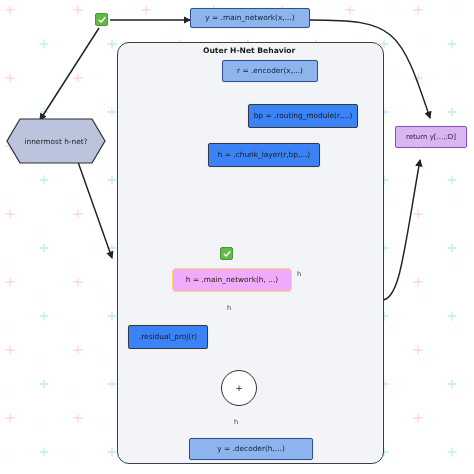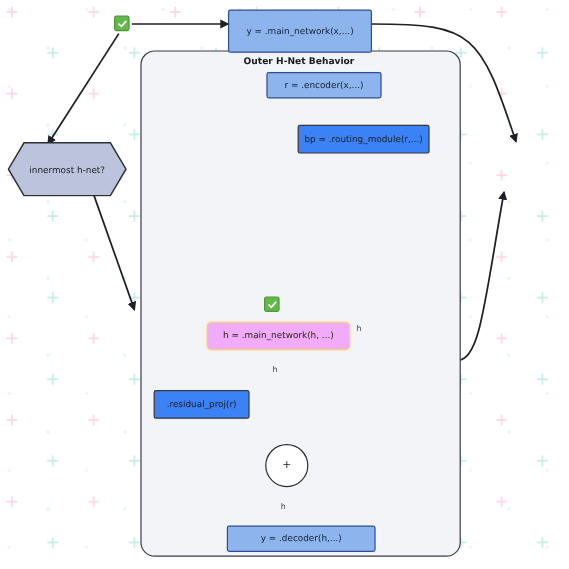--- a/index.html
+++ b/index.html
@@ -170,40 +170,42 @@
       <path d="M 166 350 C 180 362 198 372 212 380"></path>
 
       <path d="M 310 350 C 296 362 278 372 264 380"></path>
 
       <path d="M 238 412 L 238 438"></path>
 
       <path d="M 382 300 C 400 300 404 250 420 160"></path>
     </g>
   </svg>
 
-  <div class="node nbox nblue" style="left:190px;top:8px;width:120px;height:36px;">y = .main_network(x,...)</div>
+  <div class="node nbox nblue" style="left:190px;top:8px;width:120px;height:20px;">y = .main_network(x,...)</div>
 
   <div class="badge" style="left:95px;top:13px;">
     <svg width="8" height="8" viewBox="0 0 10 10">
       <path d="M1.5 5.2 L3.9 7.6 L8.6 2.2" fill="none" stroke="#ffffff" stroke-width="1.8" stroke-linecap="round" stroke-linejoin="round"></path>
     </svg>
   </div>
 
   <div class="hexwrap" style="left:6px;top:118px;width:100px;height:46px;">
     <svg width="100" height="46" viewBox="0 0 100 46" style="position:absolute;inset:0;">
       <polygon points="14,1 86,1 99,23 86,45 14,45 1,23" fill="#bcc4dd" stroke="#2b2d33" stroke-width="1.2"></polygon>
     </svg>
     <div class="hex" style="position:relative;">innermost h-net?</div>
   </div>
 
+  <div class="node nbox npurple" style="left:395px;top:126px;width:72px;height:22px;font-size:7px;">return y[...,:D]</div>
 
   <div class="node nbox nblue" style="left:222px;top:60px;width:96px;height:22px;">r = .encoder(x,...)</div>
 
   <div class="node nbox" style="left:248px;top:104px;width:110px;height:24px;">bp = .routing_module(r,...)</div>
 
+  <div class="node nbox" style="left:208px;top:143px;width:112px;height:24px;">h = .chunk_layer(r,bp,...)</div>
 
 
   <div class="badge" style="left:220px;top:247px;">
     <svg width="8" height="8" viewBox="0 0 10 10">
       <path d="M1.5 5.2 L3.9 7.6 L8.6 2.2" fill="none" stroke="#ffffff" stroke-width="1.8" stroke-linecap="round" stroke-linejoin="round"></path>
     </svg>
   </div>
 
   <div class="node nyellow" style="left:172px;top:268px;width:120px;height:24px;font-size:7.4px;">h = .main_network(h, ...)</div>
 

